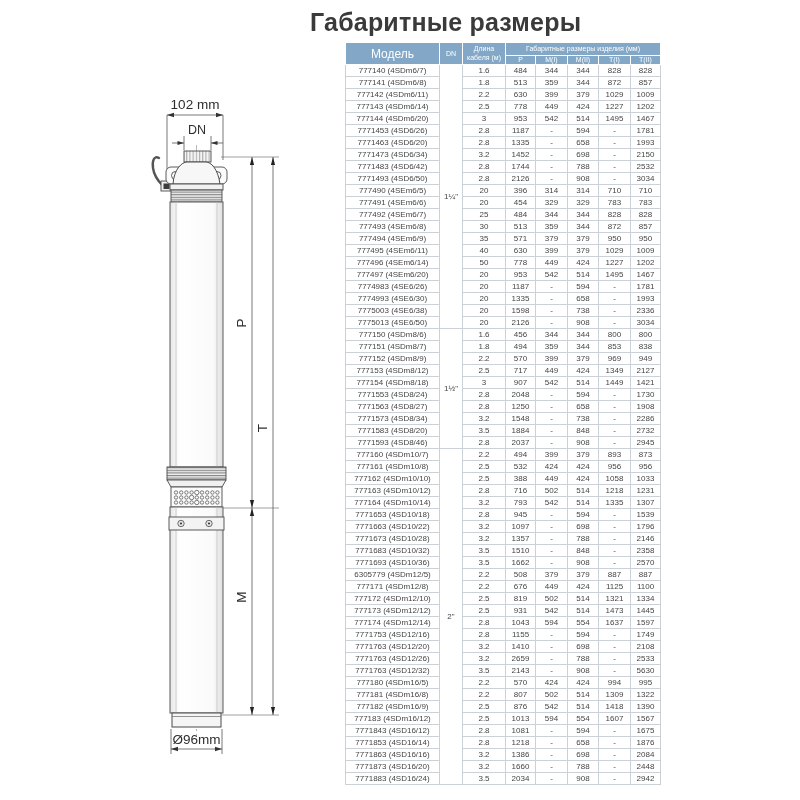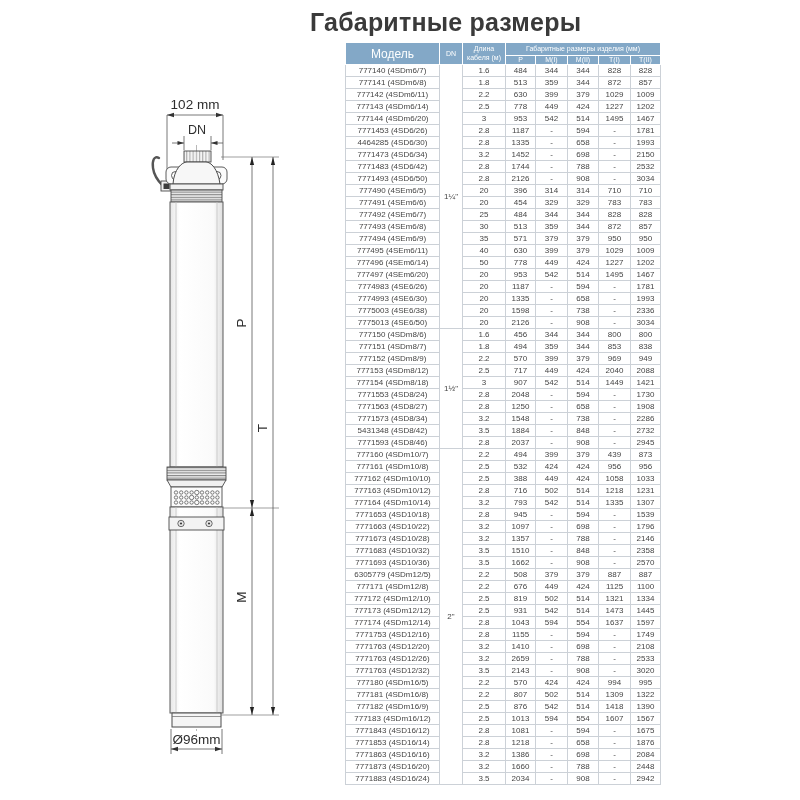--- a/index.html
+++ b/index.html
@@ -253,21 +253,21 @@
         <tr>
           <td>7771453 (4SD6/26)</td>
           <td>2.8</td>
           <td>1187</td>
           <td>-</td>
           <td>594</td>
           <td>-</td>
           <td>1781</td>
         </tr>
         <tr>
-          <td>4464285 (4SD6/30)</td>
+          <td>7771463 (4SD6/20)</td>
           <td>2.8</td>
           <td>1335</td>
           <td>-</td>
           <td>658</td>
           <td>-</td>
           <td>1993</td>
         </tr>
         <tr>
           <td>7771473 (4SD6/34)</td>
           <td>3.2</td>
@@ -430,22 +430,22 @@
           <td>379</td>
           <td>969</td>
           <td>949</td>
         </tr>
         <tr>
           <td>777153 (4SDm8/12)</td>
           <td>2.5</td>
           <td>717</td>
           <td>449</td>
           <td>424</td>
-          <td>2040</td>
-          <td>2088</td>
+          <td>1349</td>
+          <td>2127</td>
         </tr>
         <tr>
           <td>777154 (4SDm8/18)</td>
           <td>3</td>
           <td>907</td>
           <td>542</td>
           <td>514</td>
           <td>1449</td>
           <td>1421</td>
         </tr>
@@ -470,21 +470,21 @@
         <tr>
           <td>7771573 (4SD8/34)</td>
           <td>3.2</td>
           <td>1548</td>
           <td>-</td>
           <td>738</td>
           <td>-</td>
           <td>2286</td>
         </tr>
         <tr>
-          <td>5431348 (4SD8/42)</td>
+          <td>7771583 (4SD8/20)</td>
           <td>3.5</td>
           <td>1884</td>
           <td>-</td>
           <td>848</td>
           <td>-</td>
           <td>2732</td>
         </tr>
         <tr>
           <td>7771593 (4SD8/46)</td>
           <td>2.8</td>
@@ -494,21 +494,21 @@
           <td>-</td>
           <td>2945</td>
         </tr>
         <tr>
           <td>777160 (4SDm10/7)</td>
           <td class="dn" rowspan="28">2"</td>
           <td>2.2</td>
           <td>494</td>
           <td>399</td>
           <td>379</td>
-          <td>439</td>
+          <td>893</td>
           <td>873</td>
         </tr>
         <tr>
           <td>777161 (4SDm10/8)</td>
           <td>2.5</td>
           <td>532</td>
           <td>424</td>
           <td>424</td>
           <td>956</td>
           <td>956</td>
@@ -657,21 +657,21 @@
           <td>-</td>
           <td>2533</td>
         </tr>
         <tr>
           <td>7771763 (4SD12/32)</td>
           <td>3.5</td>
           <td>2143</td>
           <td>-</td>
           <td>908</td>
           <td>-</td>
-          <td>3020</td>
+          <td>5630</td>
         </tr>
         <tr>
           <td>777180 (4SDm16/5)</td>
           <td>2.2</td>
           <td>570</td>
           <td>424</td>
           <td>424</td>
           <td>994</td>
           <td>995</td>
         </tr>

